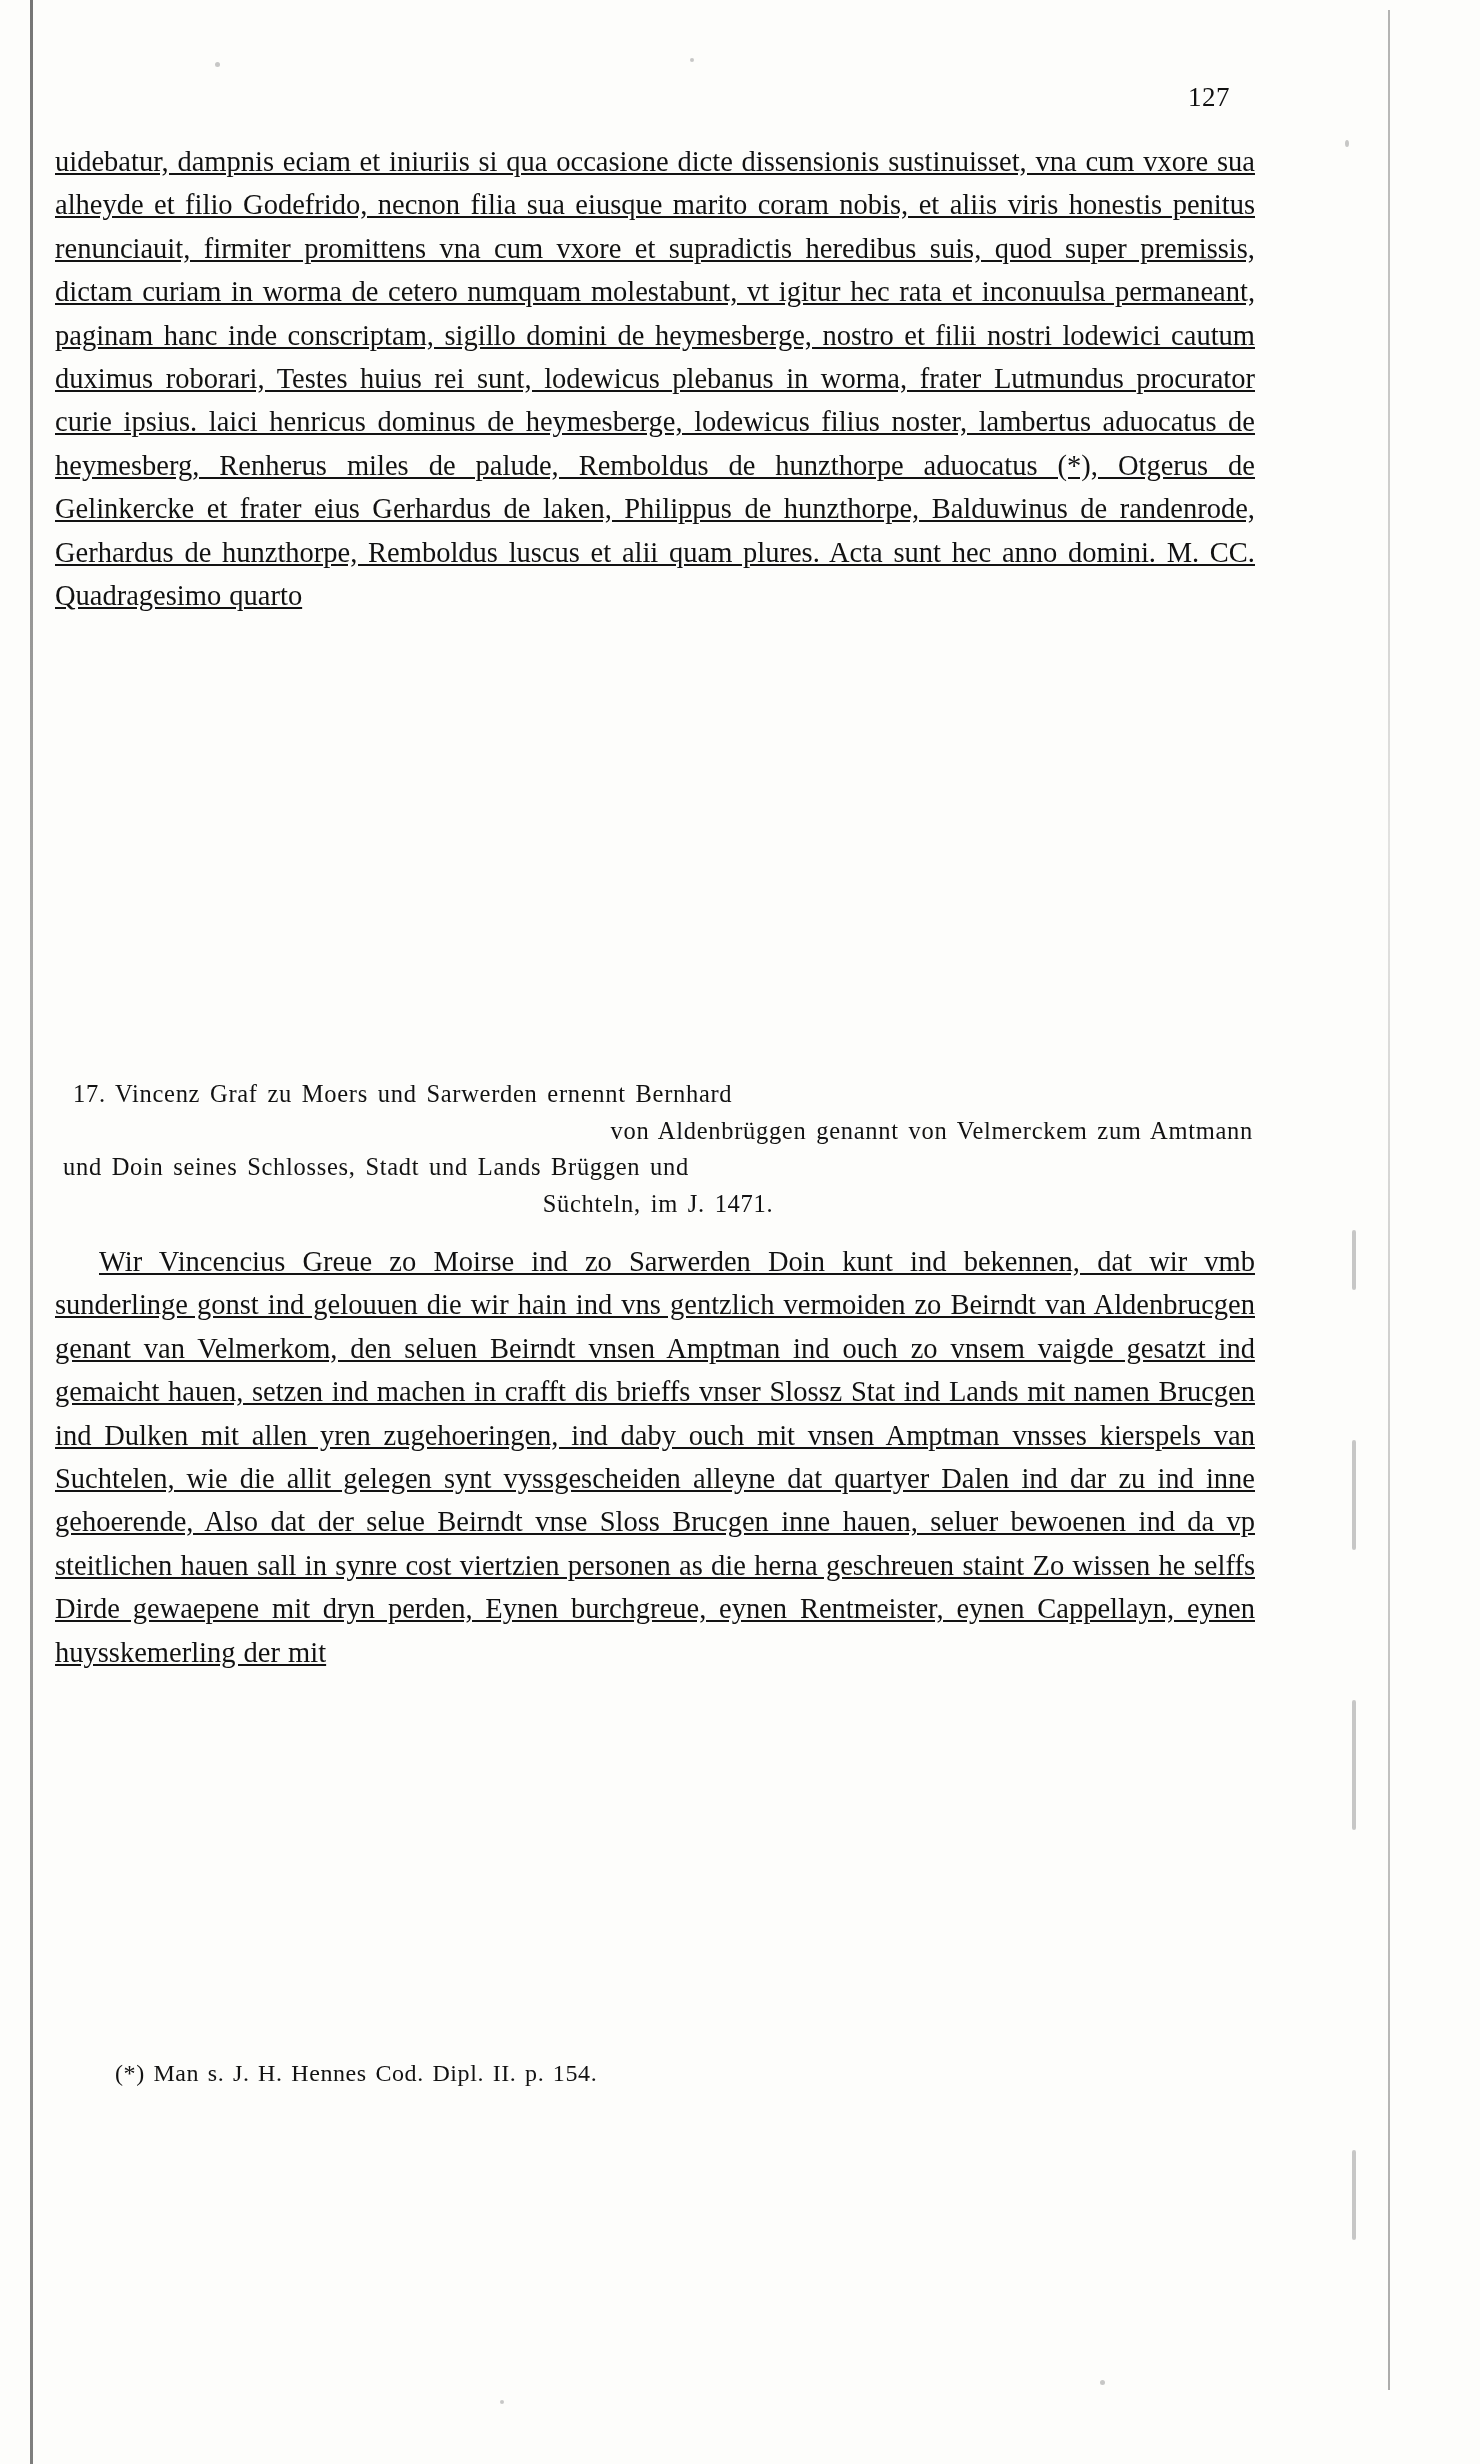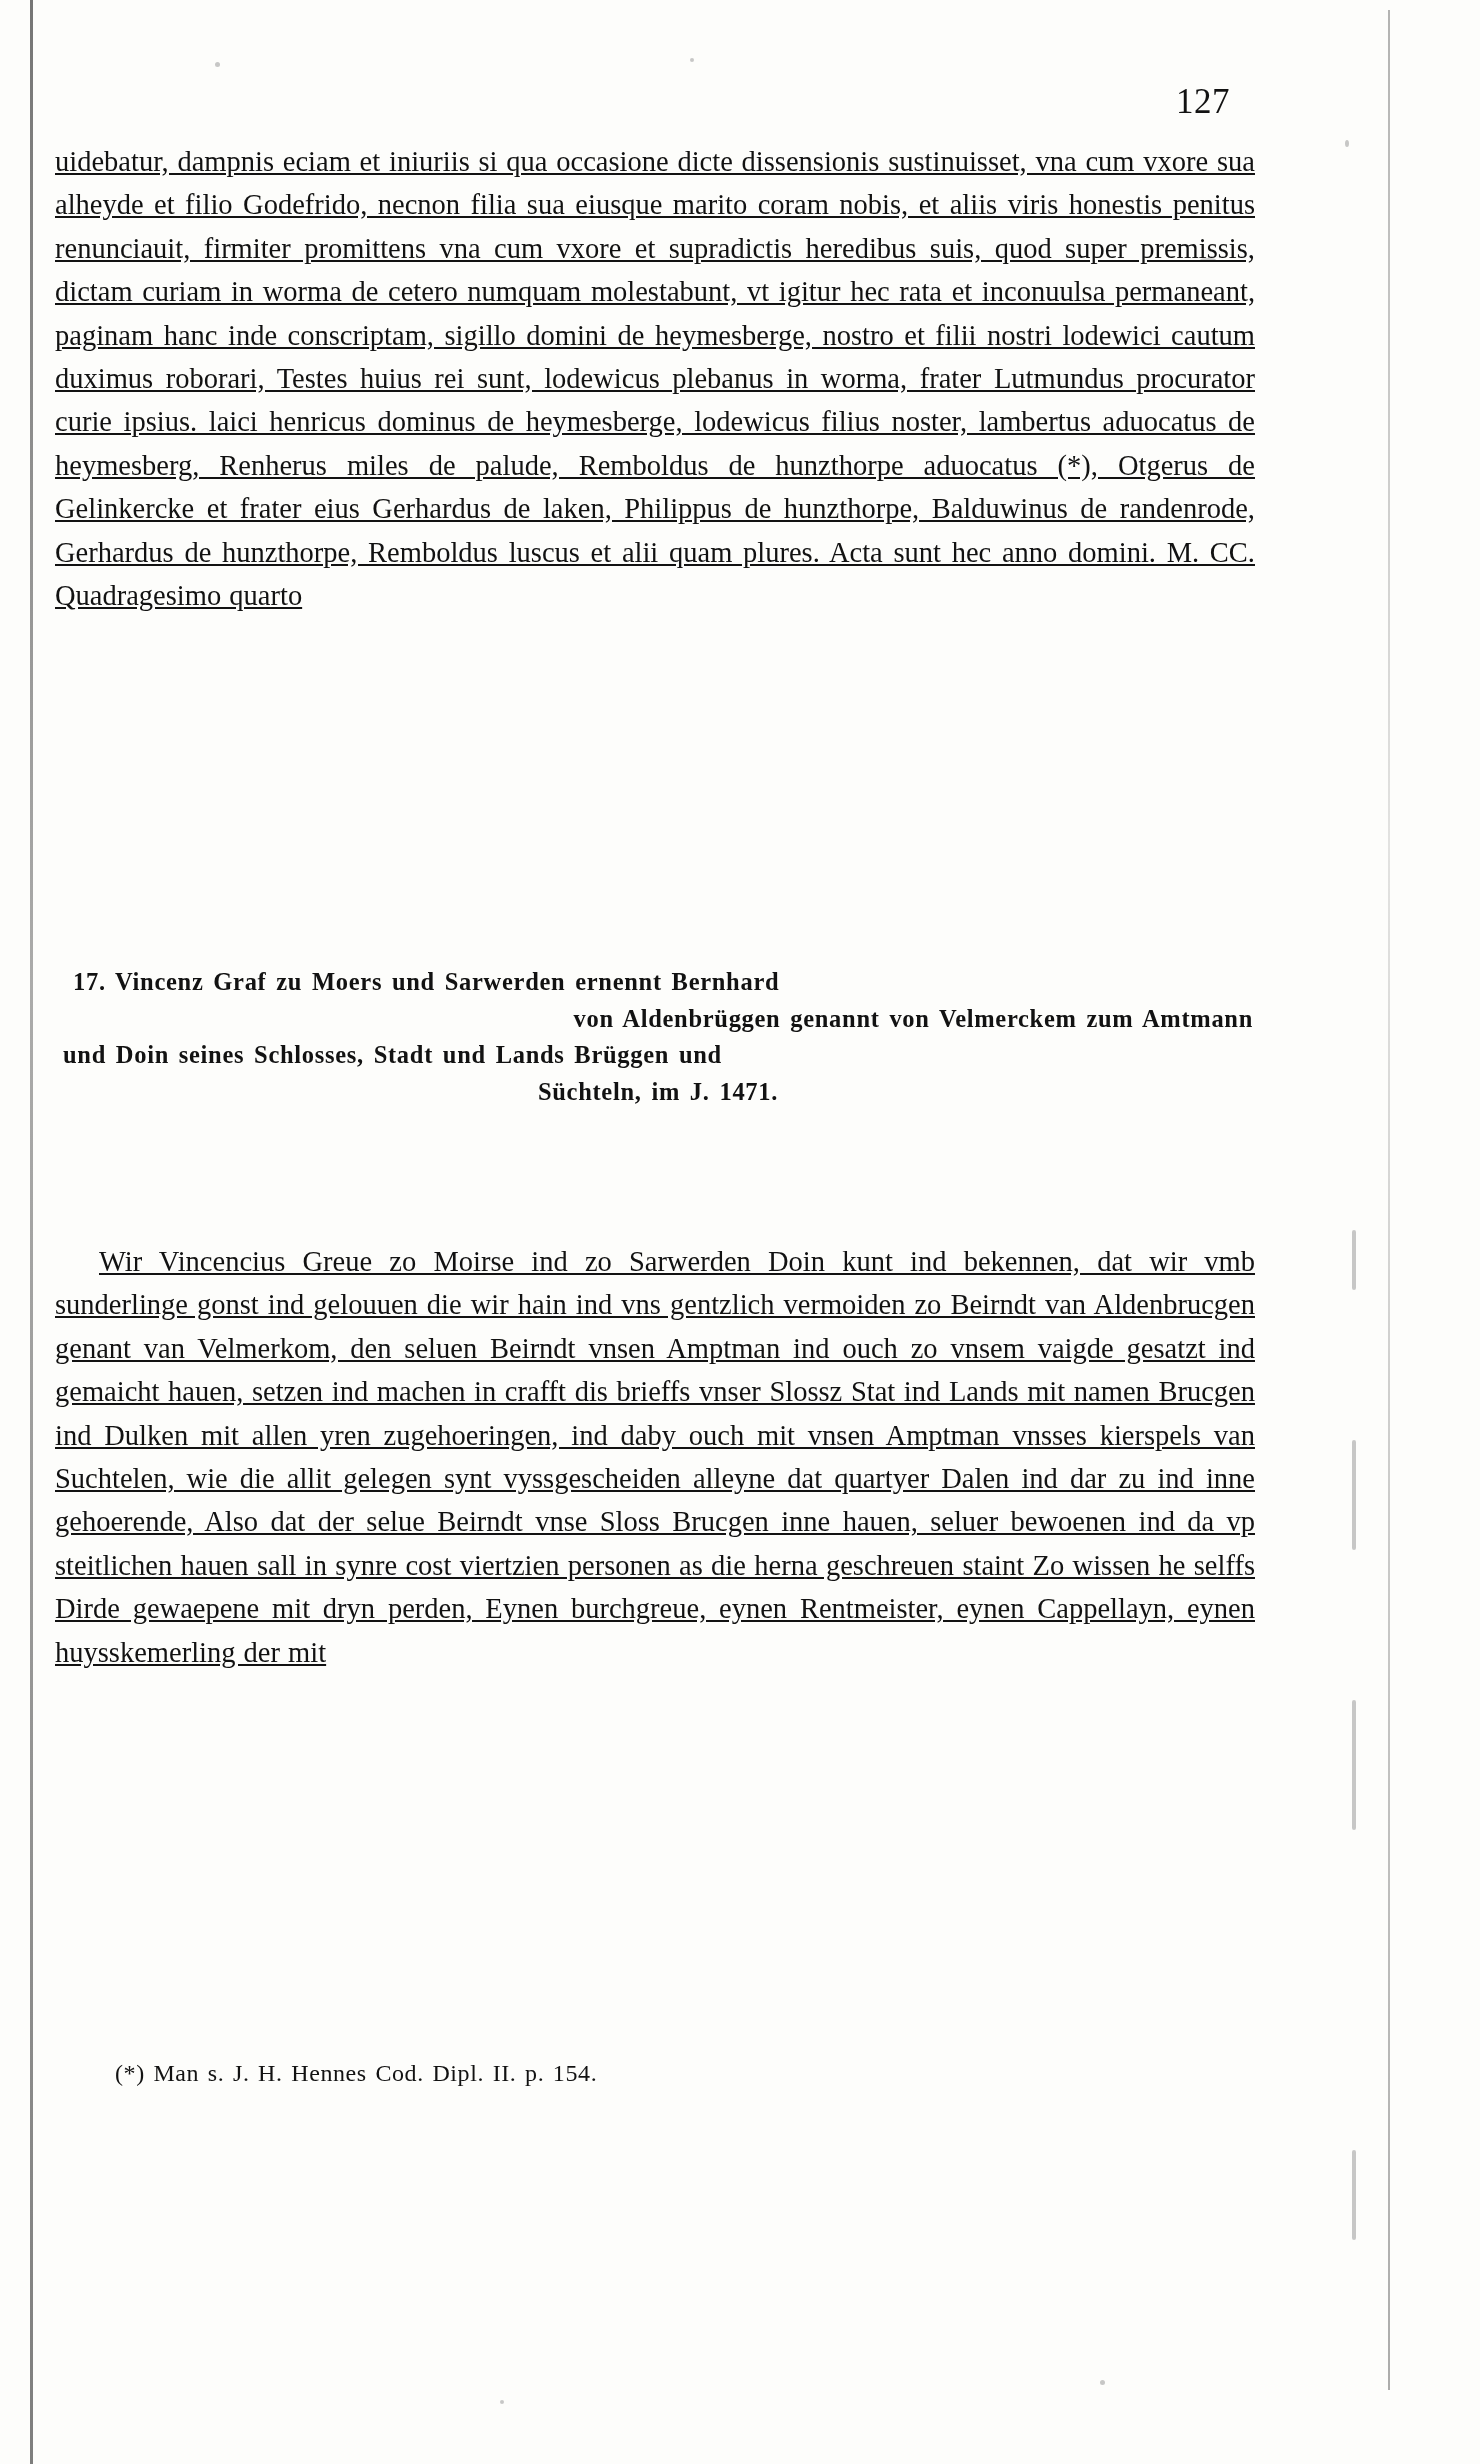--- a/index.html
+++ b/index.html
@@ -54,21 +54,21 @@
     left: 55px;
     top: 0;
     width: 1310px;
     height: 2464px;
   }
 
   .folio {
     position: absolute;
     right: 135px;
     top: 82px;
-    font-size: 35px;
+    font-size: 27px;
     letter-spacing: 0.5px;
   }
 
   .body-block {
     position: absolute;
     left: 0;
     width: 1200px;
   }
 
   .latin-block { top: 140px; text-decoration: underline; }
@@ -80,23 +80,23 @@
     font-size: 28.5px;
     line-height: 43.4px;
     word-spacing: 1px;
   }
   p.just.indent { text-indent: 44px; }
 
   .heading {
     position: absolute;
     left: 8px;
     width: 1190px;
-    top: 964px;
+    top: 1076px;
     text-align: center;
-    font-weight: bold;
+    font-weight: normal;
     font-size: 24.5px;
     line-height: 36.5px;
     letter-spacing: 0.7px;
     word-spacing: 3px;
   }
   .heading .ln { display: block; }
   .heading .ln.l1 { text-align: left; text-indent: 10px; }
   .heading .ln.l2 { text-align: right; }
   .heading .ln.l3 { text-align: left; }
 

